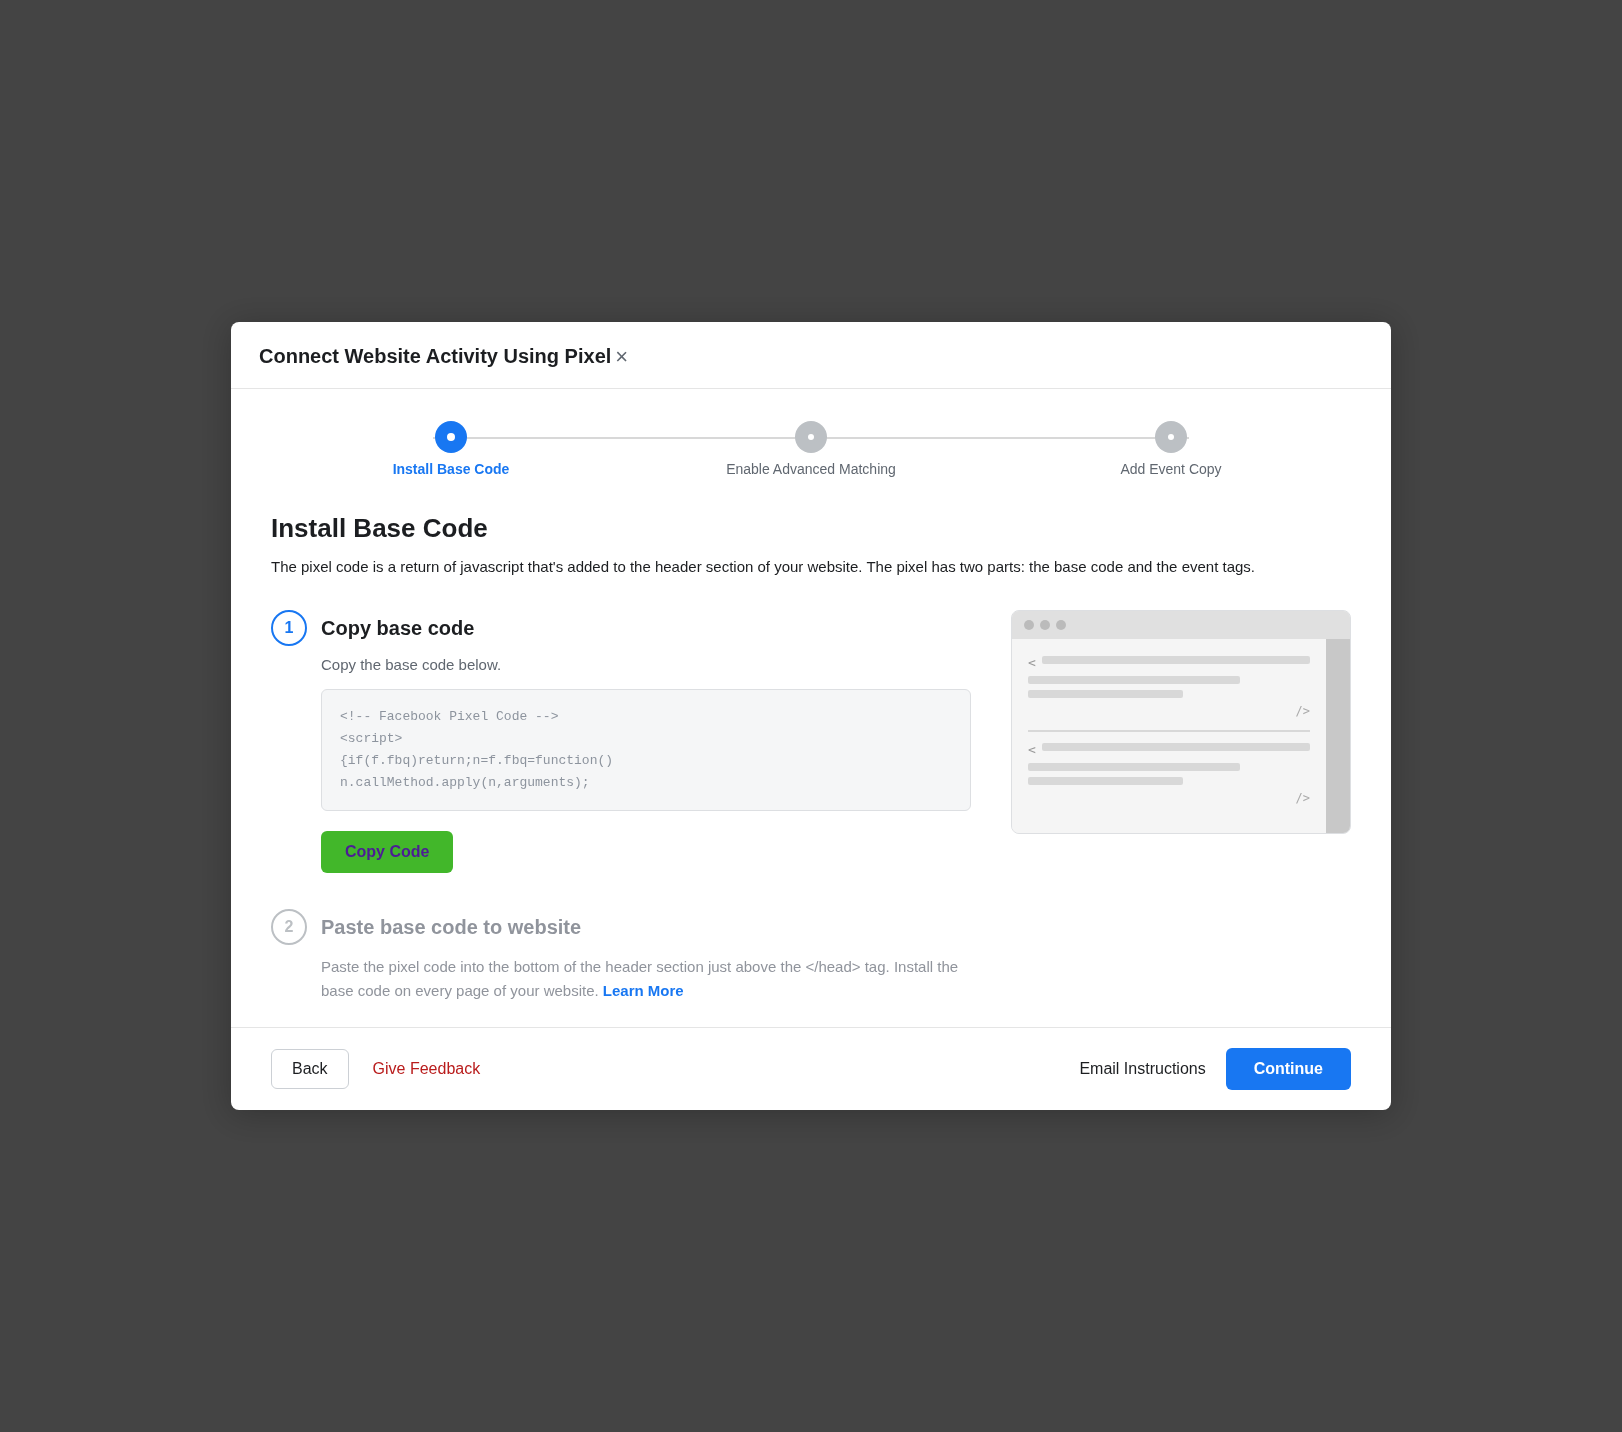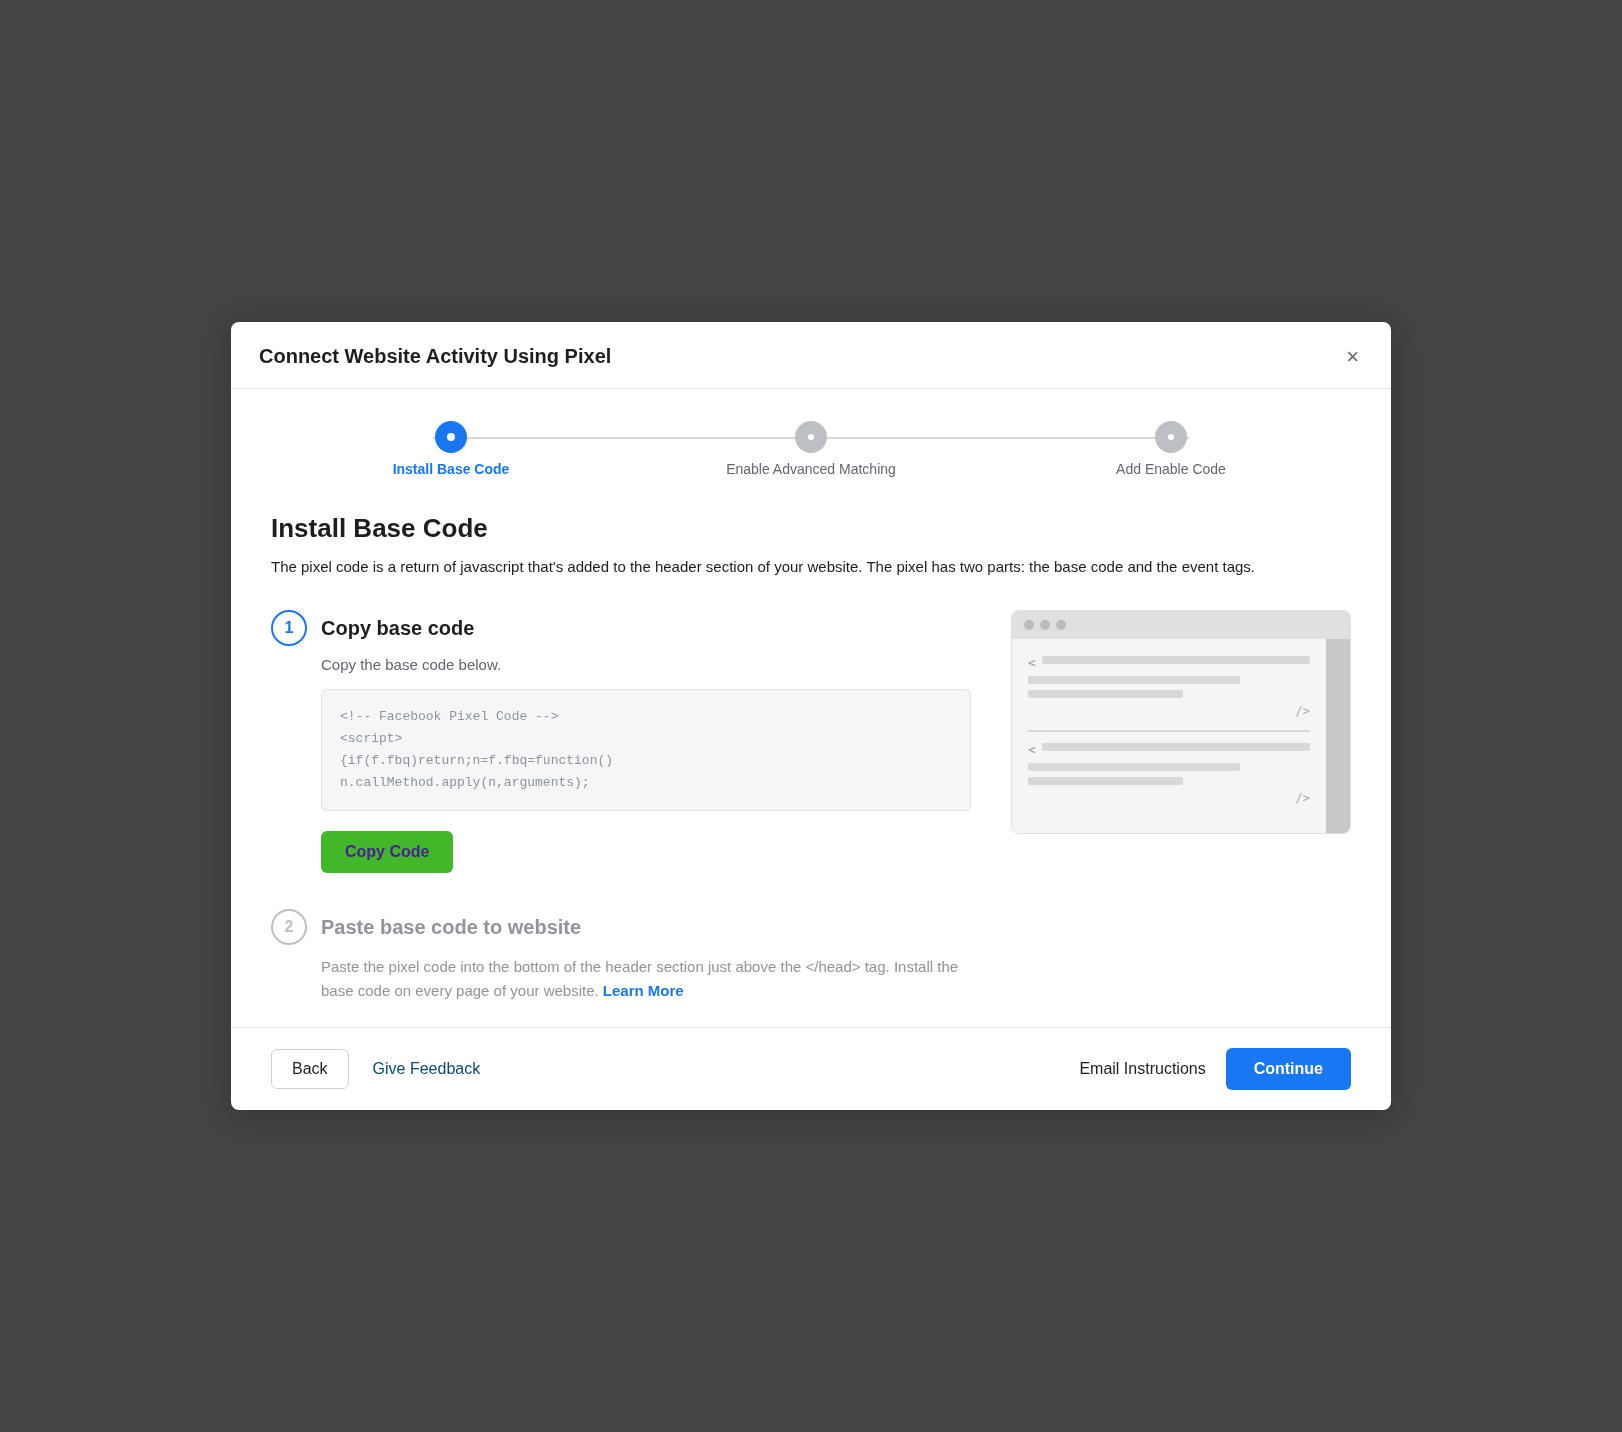--- a/index.html
+++ b/index.html
@@ -23,21 +23,20 @@
       background: #fff;
       border-radius: 8px;
       width: 1160px;
       max-width: 95vw;
       position: relative;
       overflow: hidden;
       box-shadow: 0 4px 32px rgba(0,0,0,0.25);
     }
     .modal-header {
       display: flex;
-      justify-content: space-between;
       align-items: center;
       padding: 20px 28px 16px 28px;
       border-bottom: 1px solid #e5e5e5;
     }
     .modal-title {
       font-size: 20px;
       font-weight: 700;
       color: #1c1e21;
     }
     .close-btn {
@@ -281,21 +280,21 @@
       border: 1px solid #ccd0d5;
       border-radius: 6px;
       padding: 10px 20px;
       font-size: 16px;
       cursor: pointer;
       color: #1c1e21;
     }
     .feedback-btn {
       background: none;
       border: none;
-      color: #0c4a6e;
+      color: #b91c1c;
       font-size: 16px;
       cursor: pointer;
       font-weight: 500;
     }
     .footer-right {
       display: flex;
       align-items: center;
       gap: 20px;
     }
     .email-btn {
@@ -349,21 +348,21 @@
           </div>
           <span class="step-label inactive">Enable Advanced Matching</span>
         </div>
         <div class="step-item">
           <div class="step-circle inactive">
             <svg width="16" height="16" viewBox="0 0 16 16">
               <circle cx="8" cy="8" r="7" fill="#bcc0c4"></circle>
               <circle cx="8" cy="8" r="3" fill="white"></circle>
             </svg>
           </div>
-          <span class="step-label inactive">Add Enable Code</span>
+          <span class="step-label inactive">Add Event Copy</span>
         </div>
       </div>
 
       <h2 class="section-title">Install Base Code</h2>
       <p class="section-desc">The pixel code is a return of javascript that's added to the header section of your website. The pixel has two parts: the base code and the event tags.</p>
 
       <div class="step-row">
         <div class="step-left">
 
           <div>

